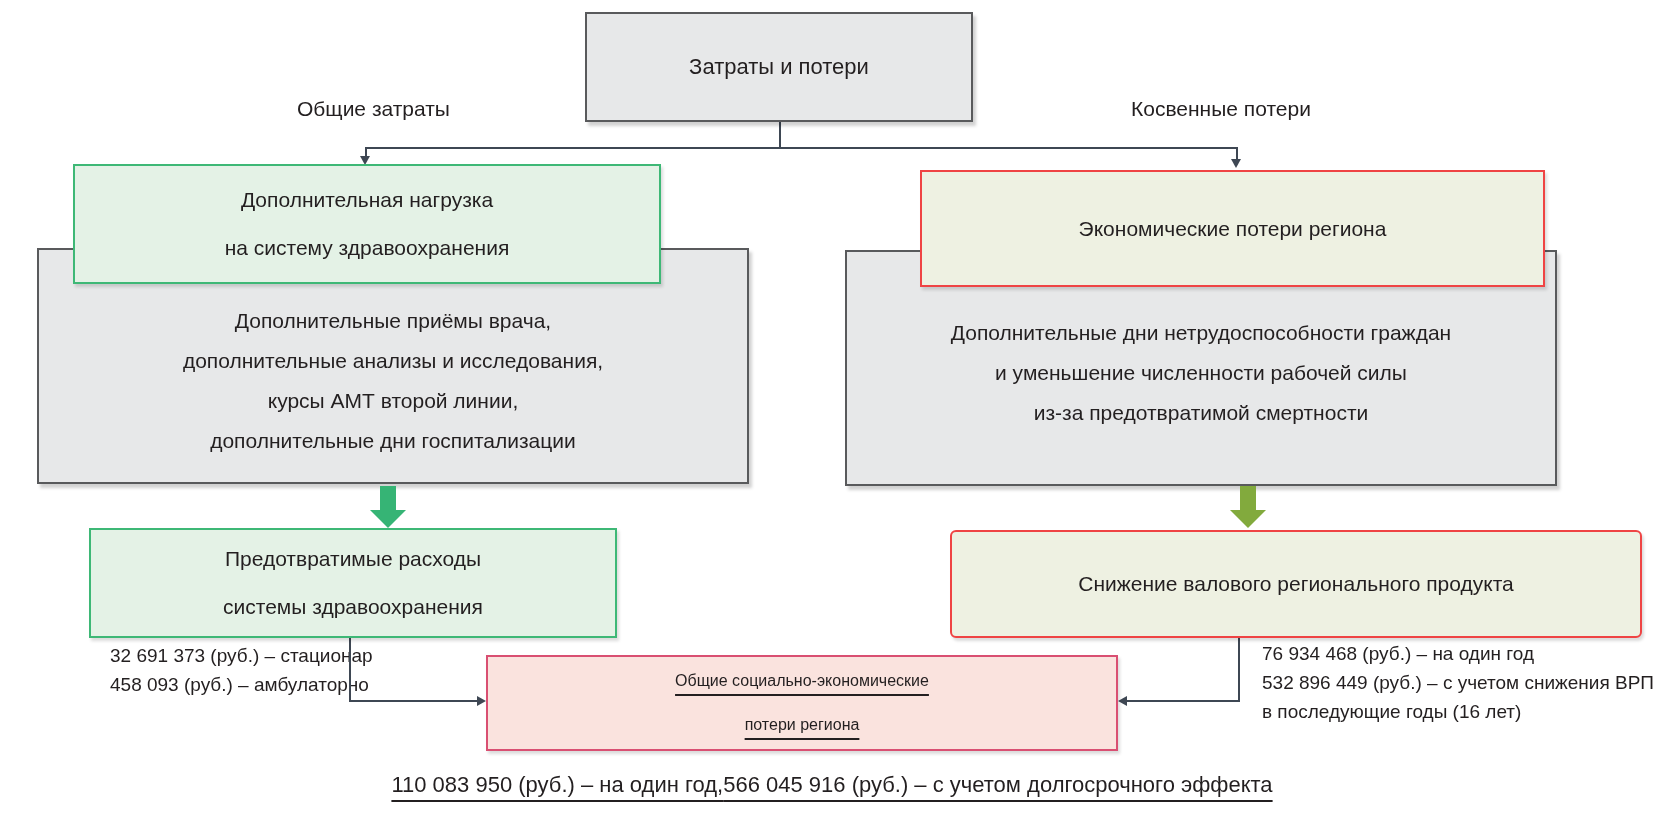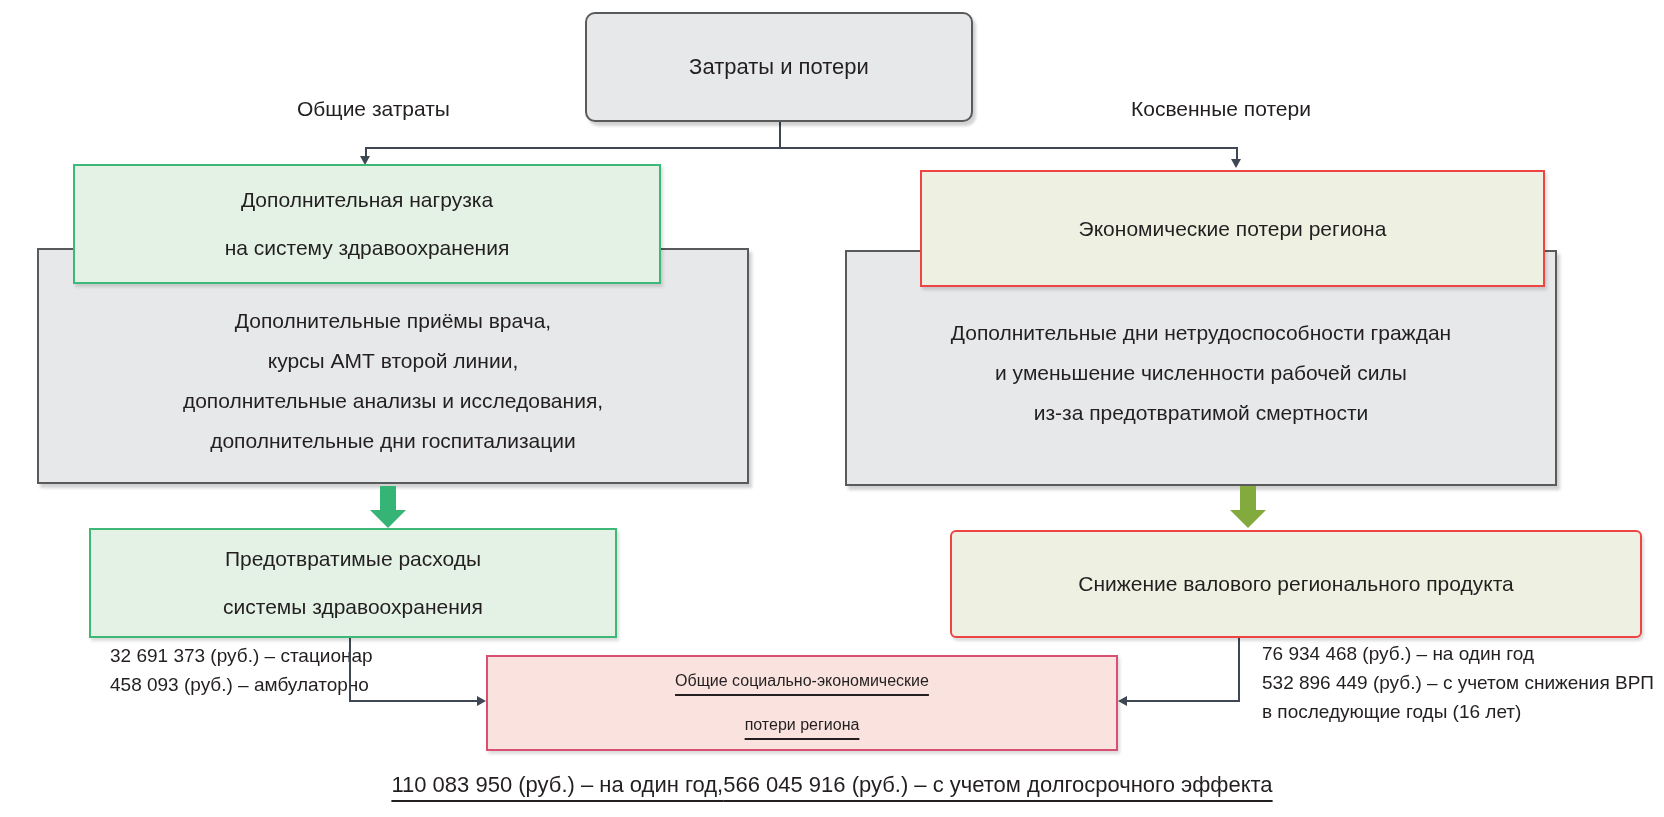--- a/index.html
+++ b/index.html
@@ -11,21 +11,21 @@
   .box {
     position:absolute; box-sizing:border-box;
     display:flex; flex-direction:column; align-items:center; justify-content:center;
     text-align:center;
   }
   .gray  { background:#e7e8e9; border:2px solid #595a5c; box-shadow:3px 4px 3px rgba(0,0,0,0.18); }
   .green { background:#e4f2e6; border:2px solid #3eb876; box-shadow:2px 3px 3px rgba(0,0,0,0.14);gap:10px; }
   .olive { background:#eef1e2; border:2px solid #ef4444; box-shadow:2px 3px 3px rgba(0,0,0,0.14); }
   .pink  { background:#fae3de; border:2px solid #d94f72; box-shadow:2px 3px 3px rgba(0,0,0,0.14); }
 
-  .root-box    { left:585px; top:12px;  width:388px; height:110px; font-size:22px; z-index:2;border-radius:10px; }
+  .root-box    { left:585px; top:12px;  width:388px; height:110px; font-size:22px; z-index:2; }
   .l-header    { left:73px;  top:164px; width:588px; height:120px; font-size:21px; line-height:38px; z-index:3; }
   .r-header    { left:920px; top:170px; width:625px; height:117px; font-size:21px; line-height:38px; z-index:3; }
   .l-detail    { left:37px;  top:248px; width:712px; height:236px; font-size:21px; line-height:40px; z-index:1; padding-top:30px; }
   .r-detail    { left:845px; top:250px; width:712px; height:236px; font-size:21px; line-height:40px; z-index:1; padding-top:10px; }
   .l-result    { left:89px; top:528px; width:528px; height:110px; font-size:21px; line-height:38px; z-index:2; }
   .r-result    { left:950px; top:530px; width:692px; height:108px; font-size:21px; z-index:2;border-radius:6px; }
   .total-box   { left:486px; top:655px; width:632px; height:96px;  font-size:16px; line-height:44px; z-index:2; }
 
   .branch-label { position:absolute; font-size:21px; white-space:nowrap; }
   .bl-left  { left:297px; top:97px; }
@@ -73,22 +73,22 @@
   <div class="line" style="left:1236px; top:147px; width:2px; height:13px;"></div>
   <div class="arr arr-down" style="left:1231px; top:159px;"></div>
 
   <div class="box green l-header">
     <div>Дополнительная нагрузка</div>
     <div>на систему здравоохранения</div>
   </div>
 
   <div class="box gray l-detail">
     <div>Дополнительные приёмы врача,</div>
+    <div>дополнительные анализы и исследования,</div>
     <div>курсы АМТ второй линии,</div>
-    <div>дополнительные анализы и исследования,</div>
     <div>дополнительные дни госпитализации</div>
   </div>
 
   <div class="ba-stem ba-green" style="left:380px; top:486px; width:16px; height:24px;"></div>
   <div class="ba-head ba-green-head" style="left:370px; top:510px;"></div>
 
   <div class="box green l-result">
     <div>Предотвратимые расходы</div>
     <div>системы здравоохранения</div>
   </div>

